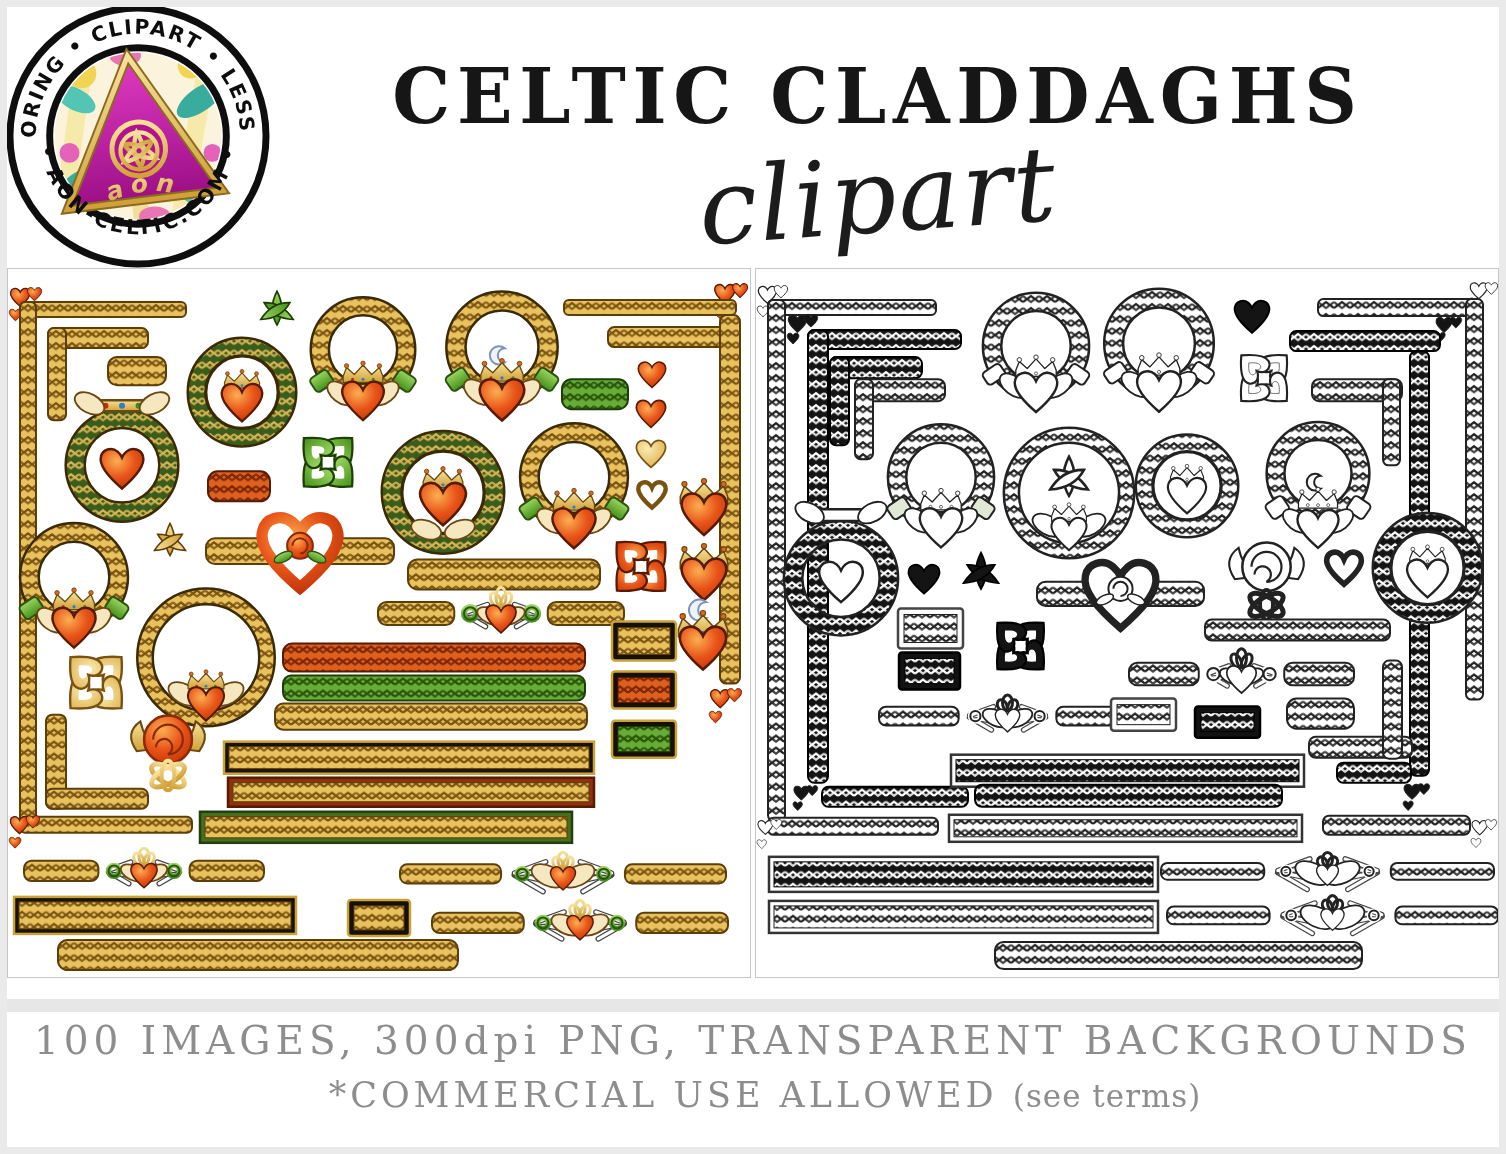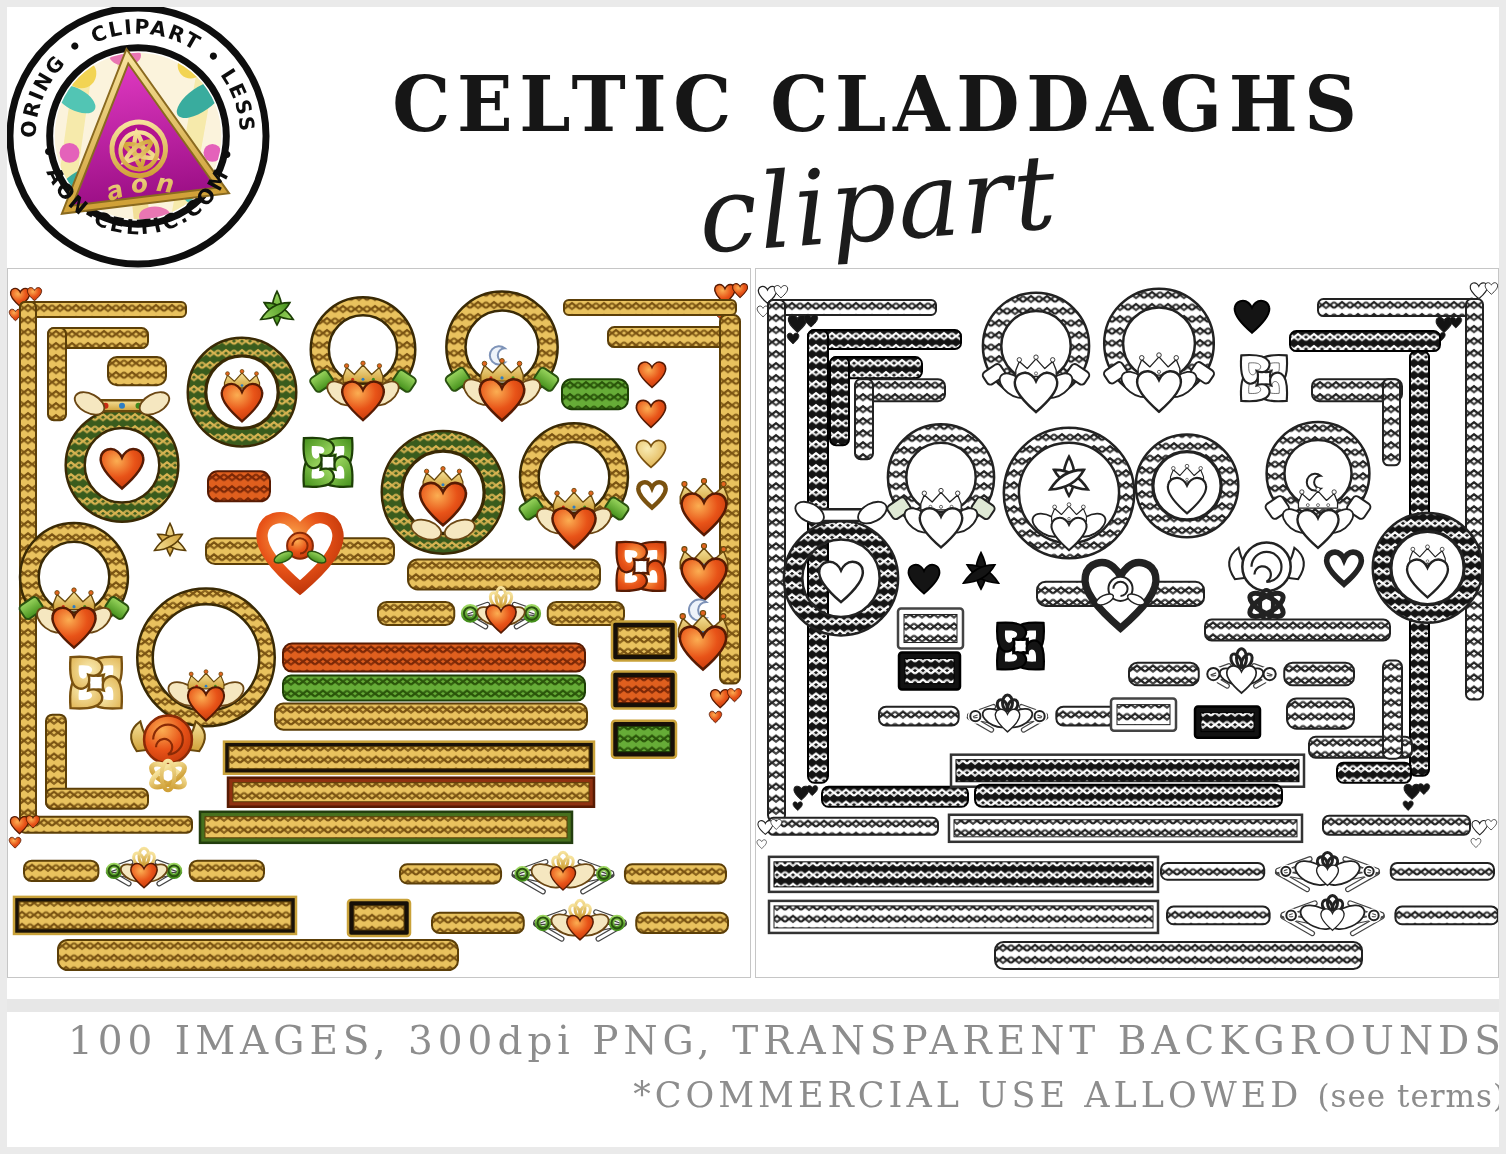--- a/index.html
+++ b/index.html
@@ -2,32 +2,32 @@
 <html><head>
 <meta charset="utf-8">
 <style>
   html,body{margin:0;padding:0;background:#ffffff;}
   .page{position:relative;width:1506px;height:1154px;background:#ffffff;overflow:hidden;
         font-family:"DejaVu Serif", serif;}
   .frame{position:absolute;inset:0;border:7px solid #eaeaea;pointer-events:none;z-index:40;}
   
   .header{position:absolute;left:0;top:0;width:1506px;height:268px;background:#fff;}
   .logo{position:absolute;left:6px;top:4px;width:264px;height:264px;z-index:30;}
-  .titles{position:absolute;left:290px;right:40px;top:8px;text-align:center;}
+  .titles{position:absolute;left:290px;right:40px;top:0;text-align:center;}
   .title{margin-top:52px;font-family:"DejaVu Serif",serif;font-size:76px;font-weight:600;
          color:#161616;letter-spacing:7px;transform:scaleX(.96);transform-origin:center;}
   .subtitle{margin-top:-6px;font-family:"DejaVu Serif",serif;font-style:italic;font-size:104px;
             font-weight:400;color:#1c1c1c;transform:rotate(-4deg);letter-spacing:2px;}
   
   .panels{position:absolute;left:7px;top:268px;width:1492px;height:710px;display:flex;gap:4px;}
   .panel{flex:1 1 0;background:#ffffff;border:1px solid #c6c6c6;position:relative;}
   .panel svg{display:block;width:100%;height:100%;}
   
   .grayband{position:absolute;left:7px;right:7px;top:999px;height:13px;background:#e7e7e7;}
-  .footer{position:absolute;left:0;right:0;top:1018px;text-align:right;color:#8d8d8d;}
+  .footer{position:absolute;left:0;right:0;top:1018px;text-align:center;color:#8d8d8d;}
   .f1{font-size:39px;letter-spacing:5px;}
   .f2{margin-top:12px;font-size:35px;letter-spacing:4px;padding-left:24px;}
   .f2 .note{font-size:31px;letter-spacing:1px;}
   .logo text{font-family:"DejaVu Sans",sans-serif;}
 </style>
 </head>
 <body>
 
 <div class="page">
   <div class="header">

